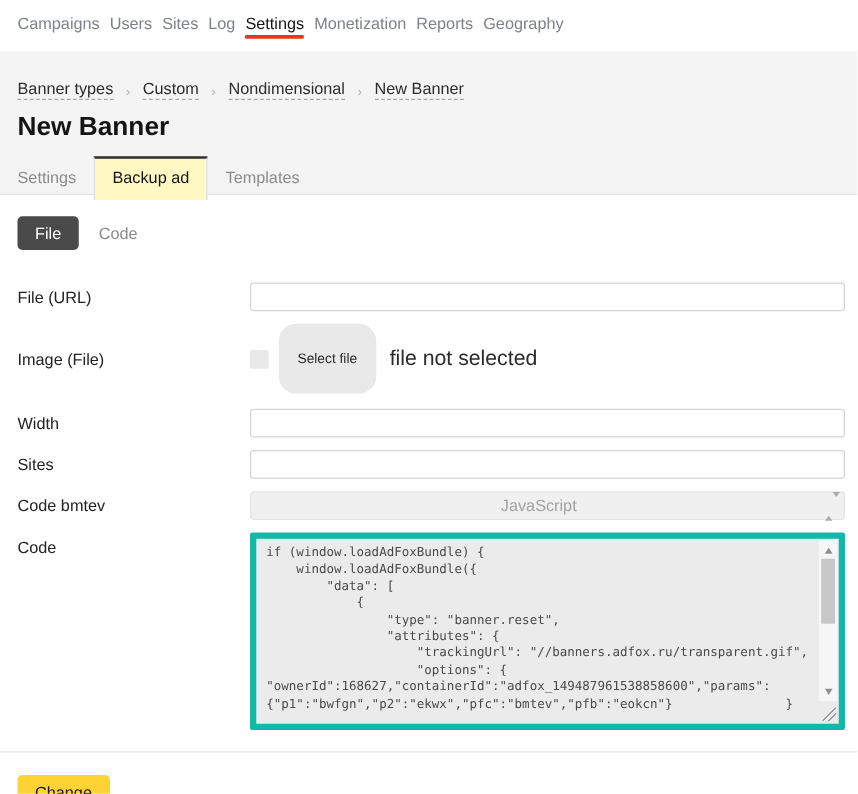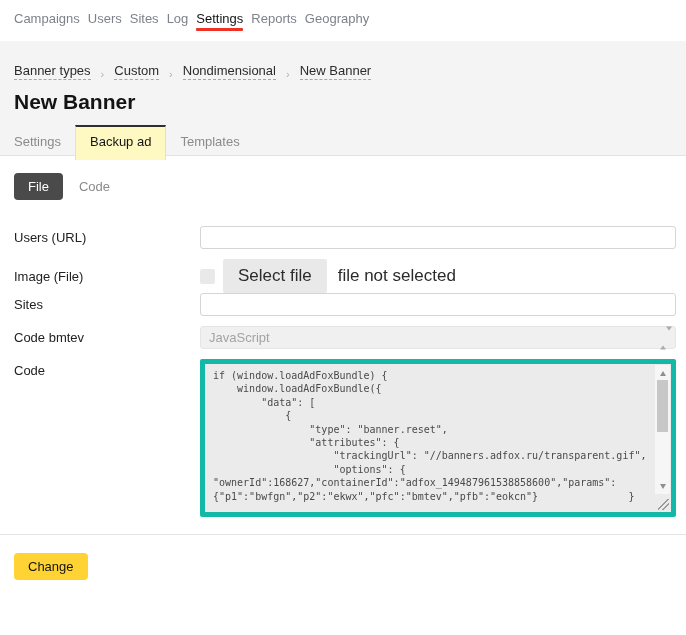--- a/index.html
+++ b/index.html
@@ -71,30 +71,30 @@
     width: 100%; height: 23px; border: 1px solid #d5d5d5; border-radius: 3px;
     padding: 0 8px; font-size: 13px; font-family: inherit; color: #222; background: #fff; outline: none;
   }
 
   .file-row-field { display: flex; align-items: center; }
   .file-check {
     width: 15px; height: 15px; background: #e9e9e9; border-radius: 2px;
     flex: 0 0 15px; cursor: pointer;
   }
   .btn-select-file {
-    background: #e9e9e9; color: #2b2b2b; border: none; border-radius: 2px;
-    font-size: 17px; font-family: inherit; padding: 7px 15px; margin-left: 8px; cursor: pointer;
+    background: #e9e9e9; color: #2b2b2b; border: none; border-radius: 14px;
+    font-size: 11px; font-family: inherit; padding: 22px 15px; margin-left: 8px; cursor: pointer;
   }
   .file-status { font-size: 17px; color: #2b2b2b; margin-left: 11px; }
 
   .select {
     position: relative; height: 23px; background: #f0f0f0;
     border: 1px solid #e5e5e5; border-radius: 3px;
     display: flex; align-items: center; padding: 0 22px 0 8px;
-    font-size: 13px; color: #a3a3a3; cursor: default;
+    font-size: 13px; color: #a3a3a3; cursor: default; justify-content: center;
   }
   .spinner { position: absolute; right: 8px; top: 50%; transform: translateY(-50%); width: 7px; }
   .spinner .tri-up {
     width: 0; height: 0; border-left: 3.5px solid transparent; border-right: 3.5px solid transparent;
     border-bottom: 4px solid #ababab; margin-bottom: 2px;
   }
   .spinner .tri-down {
     width: 0; height: 0; border-left: 3.5px solid transparent; border-right: 3.5px solid transparent;
     border-top: 4px solid #ababab;
   }
@@ -145,20 +145,21 @@
 </style>
 </head>
 <body>
 
 <header class="topnav">
   <span class="nav-item">Campaigns</span>
   <span class="nav-item">Users</span>
   <span class="nav-item">Sites</span>
   <span class="nav-item">Log</span>
   <span class="nav-item active">Settings</span>
+  <span class="nav-item">Monetization</span>
   <span class="nav-item">Reports</span>
   <span class="nav-item">Geography</span>
 </header>
 
 <section class="hero">
   <nav class="breadcrumb">
     <a class="crumb">Banner types</a>
     <span class="sep">›</span>
     <a class="crumb">Custom</a>
     <span class="sep">›</span>
@@ -177,36 +178,42 @@
 <main class="content">
 
   <div class="mode-toggle">
     <button class="btn-dark">File</button>
     <button class="btn-plain">Code</button>
   </div>
 
   <div class="form">
 
     <div class="form-row">
-      <label class="form-label">Users (URL)</label>
+      <label class="form-label">File (URL)</label>
       <div class="form-field">
         <input class="text" type="text" value="" style="">
       </div>
     </div>
 
-    <div class="form-row" style="margin-bottom:0;">
+    <div class="form-row" style="margin-bottom:12px;">
       <label class="form-label">Image (File)</label>
       <div class="form-field file-row-field">
         <span class="file-check"></span>
         <button class="btn-select-file">Select file</button>
         <span class="file-status">file not selected</span>
       </div>
     </div>
 
 
+    <div class="form-row">
+      <label class="form-label">Width</label>
+      <div class="form-field">
+        <input class="text" type="text" value="" style="">
+      </div>
+    </div>
 
     <div class="form-row">
       <label class="form-label">Sites</label>
       <div class="form-field">
         <input class="text" type="text" value="" style="">
       </div>
     </div>
 
     <div class="form-row">
       <label class="form-label">Code bmtev</label>

